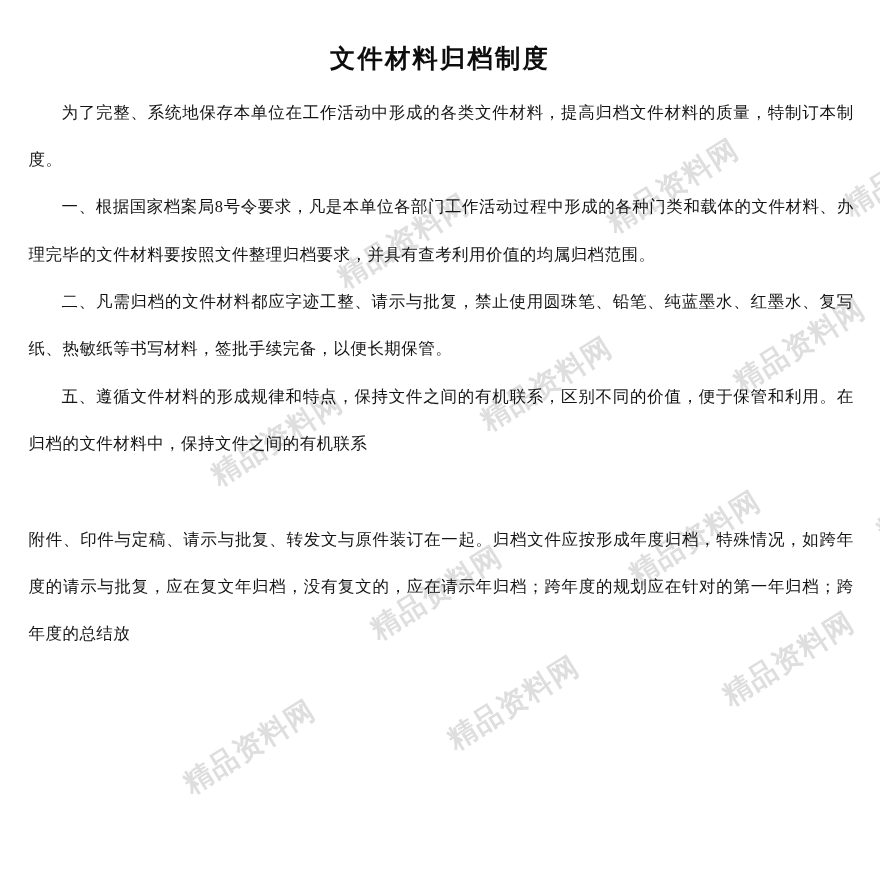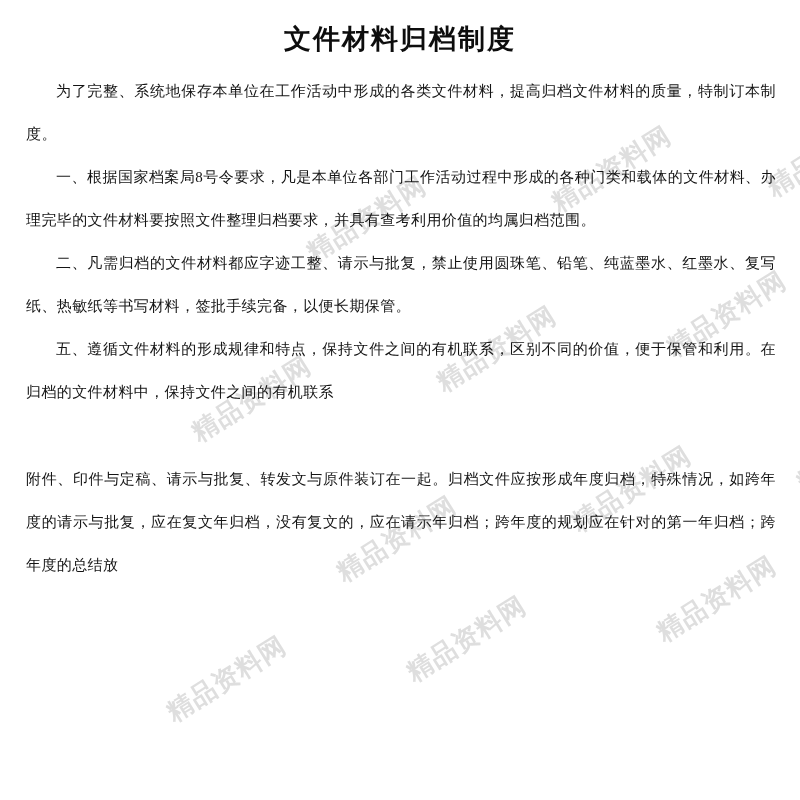--- a/index.html
+++ b/index.html
@@ -47,26 +47,26 @@
 
   
   #content {
     position: relative;
     z-index: 1;
     padding: 0;
   }
 
   #doc-title {
     text-align: center;
-    font-size: 27px;
+    font-size: 23px;
     font-weight: 700;
     letter-spacing: 2px;
     line-height: 1;
     margin: 0;
-    padding-top: 26px;
+    padding-top: 42px;
     color: #0d0d0d;
     font-family: "Liberation Serif", "DejaVu Serif", serif;
   }
 
   #body-text {
     margin: 0;
     padding: 0 24px 0 26px;
   }
 
   .para {

